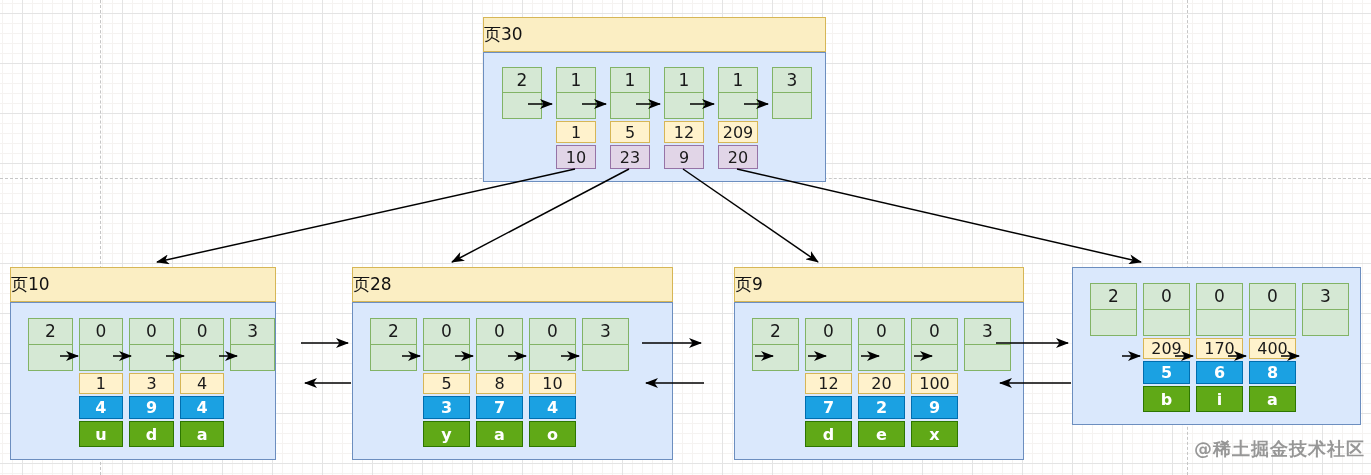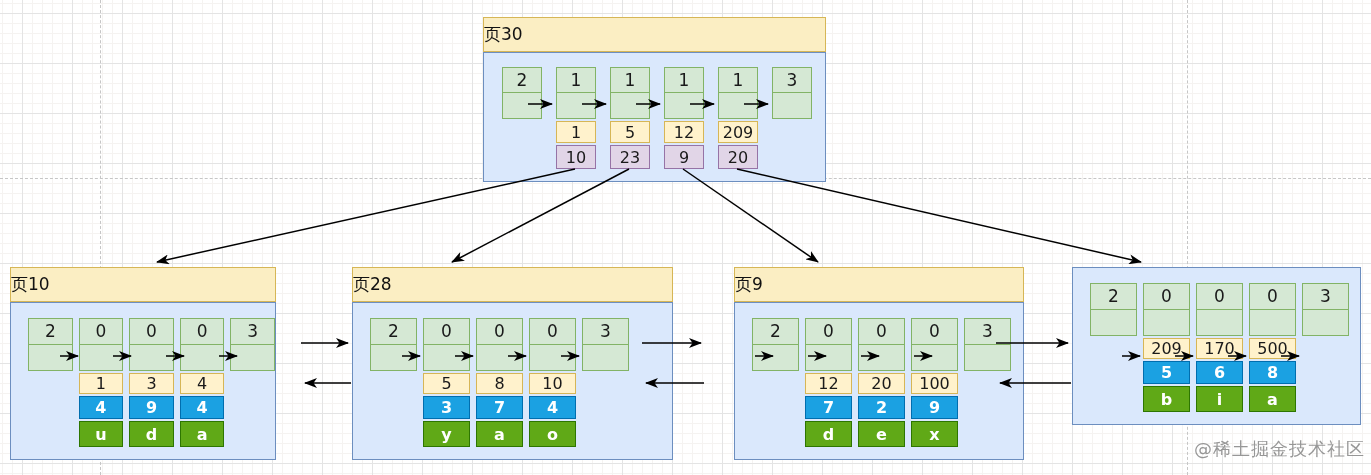--- a/index.html
+++ b/index.html
@@ -40,21 +40,21 @@
   .cellc{width:100%;display:flex;align-items:center;justify-content:center;font-size:16px;color:#1a1a1a;}
   .kcell{margin-top:2px;background:var(--key-fill,#fff2cc);border:1px solid var(--key-border,#d6b656);}
   .root .kcell{height:22px;}
   .leaf .kcell{height:21px;}
   .pcell{margin-top:2px;height:24px;background:var(--purple-fill,#e1d5e7);border:1px solid var(--purple-border,#9673a6);}
   .bcell{margin-top:2px;height:23px;background:var(--blue-fill,#1ba1e2);border:1px solid var(--blue-border,#006eaf);color:#fff;font-weight:bold;}
   .vcell{margin-top:2px;height:26px;background:var(--olive-fill,#60a917);border:1px solid var(--olive-border,#2d7600);color:#fff;font-weight:bold;}
   #arrow-layer{position:absolute;left:0;top:0;z-index:3;pointer-events:none;}
   #watermark{
     position:absolute;left:1194px;top:437px;z-index:4;
-    font-size:18px;letter-spacing:1px;color:rgba(125,125,125,0.8);white-space:nowrap;
+    font-size:18px;letter-spacing:1px;color:rgba(125,125,125,0.8);white-space:nowrap;font-weight:bold;
   }
 </style>
 </head>
 <body>
 
 <div class="dash-h"></div>
 <div class="dash-v" style="left:100px;"></div>
 <div class="dash-v" style="left:1187px;"></div>
 
 <div class="page root" id="page-root" style="left:483px;top:17px;width:343px;">
@@ -274,21 +274,21 @@
         </div>
         <div class="kcell cellc">170</div>
         <div class="bcell cellc">6</div>
         <div class="vcell cellc">i</div>
       </div>
       <div class="col">
         <div class="gcell">
           <div class="ghalf top">0</div>
           <div class="ghalf"></div>
         </div>
-        <div class="kcell cellc">500</div>
+        <div class="kcell cellc">400</div>
         <div class="bcell cellc">8</div>
         <div class="vcell cellc">a</div>
       </div>
       <div class="col">
         <div class="gcell">
           <div class="ghalf top">3</div>
           <div class="ghalf"></div>
         </div>
       </div>
     </div>

